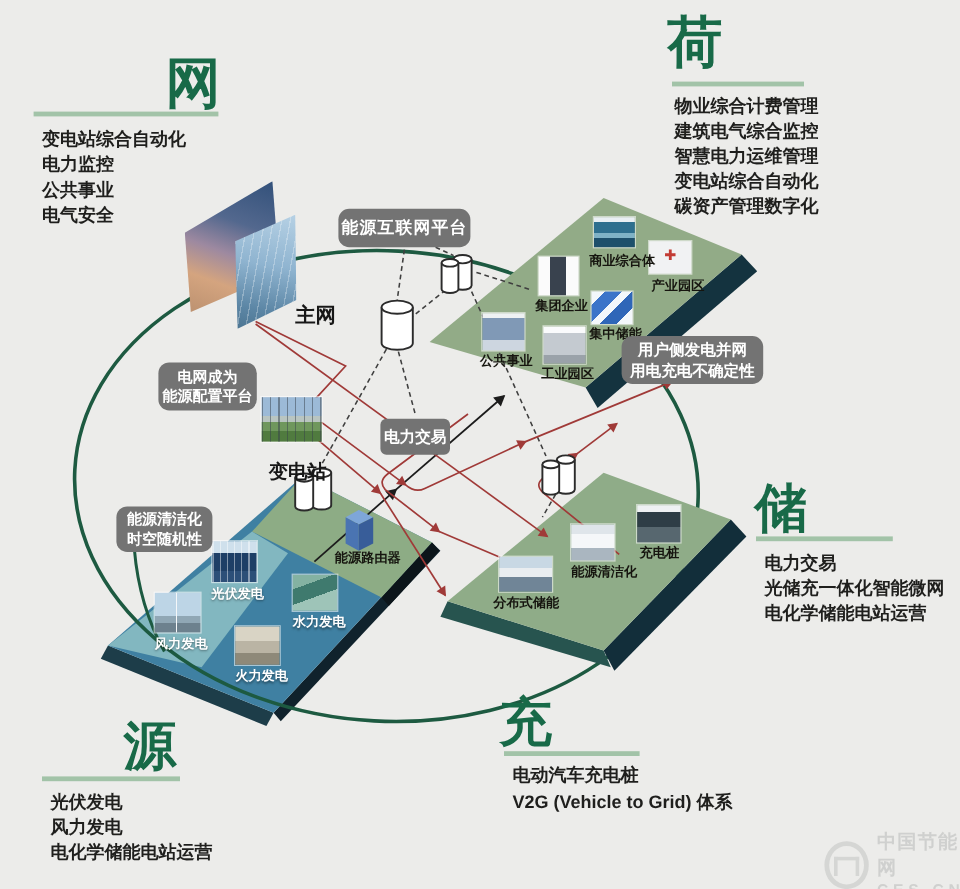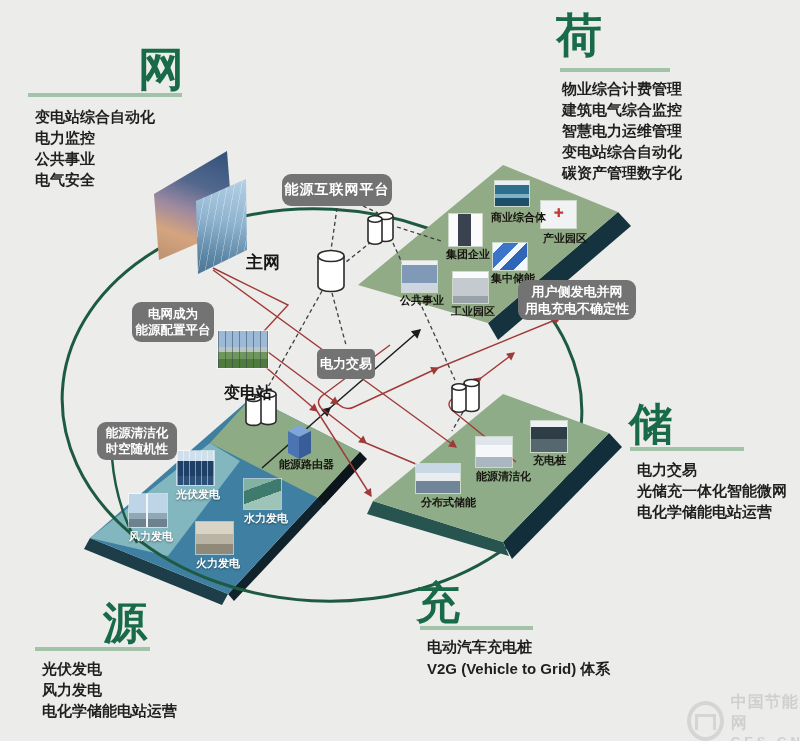--- a/index.html
+++ b/index.html
@@ -184,21 +184,21 @@
   <span class="plabel" style="left:491px;top:271px">集中储能</span>
   <span class="plabel" style="left:400px;top:293px">公共事业</span>
   <span class="plabel" style="left:451px;top:304px">工业园区</span>
 
   <span class="plabel" style="left:279px;top:457px">能源路由器</span>
   <span class="plabel light" style="left:176px;top:487px">光伏发电</span>
   <span class="plabel light" style="left:129px;top:529px">风力发电</span>
   <span class="plabel light" style="left:244px;top:511px">水力发电</span>
   <span class="plabel light" style="left:196px;top:556px">火力发电</span>
 
-  <span class="plabel" style="left:421px;top:495px">分布式储能</span>
+  <span class="plabel" style="left:411px;top:495px">分布式储能</span>
   <span class="plabel" style="left:476px;top:469px">能源清洁化</span>
   <span class="plabel" style="left:533px;top:453px">充电桩</span>
 
   <span class="free-label" style="left:246px;top:251px;font-size:17px">主网</span>
   <span class="free-label" style="left:224px;top:383px;font-size:16px">变电站</span>
 
   <div class="badge" style="left:282px;top:174px;width:110px;height:32px;font-size:14px;letter-spacing:1px">
     <span>能源互联网平台</span>
   </div>
 

